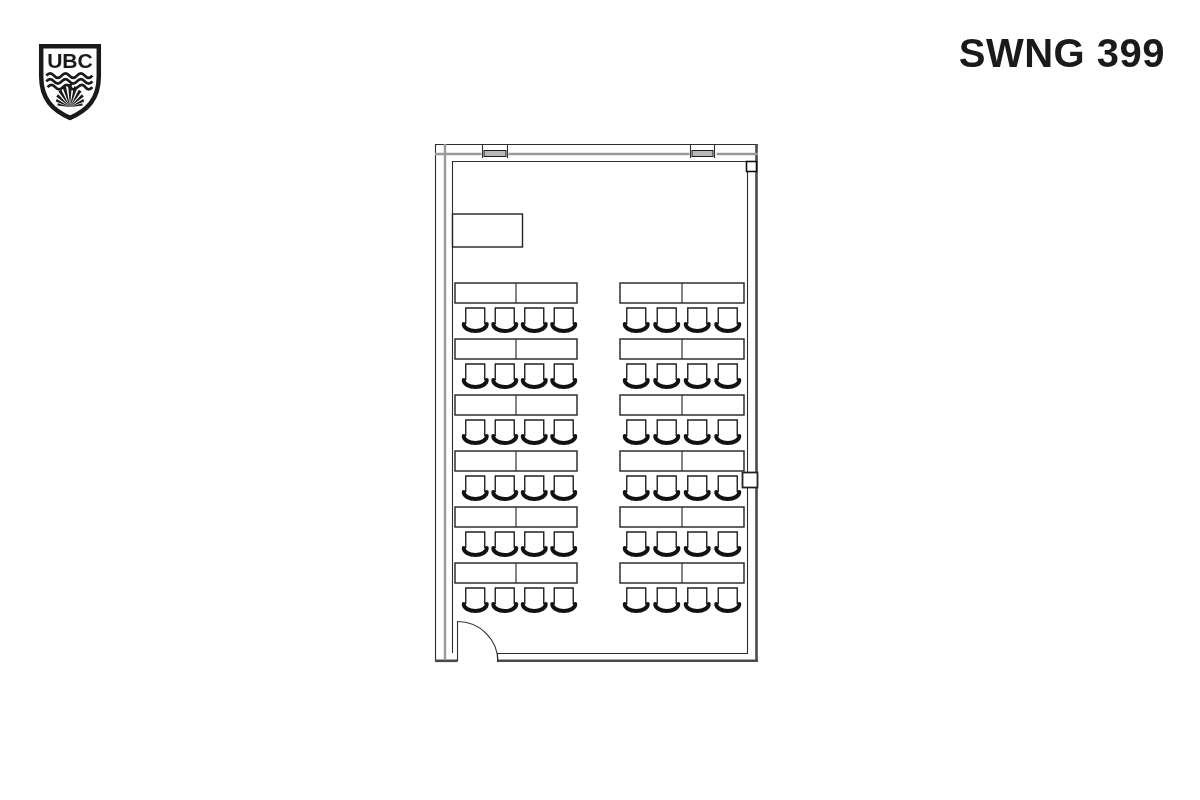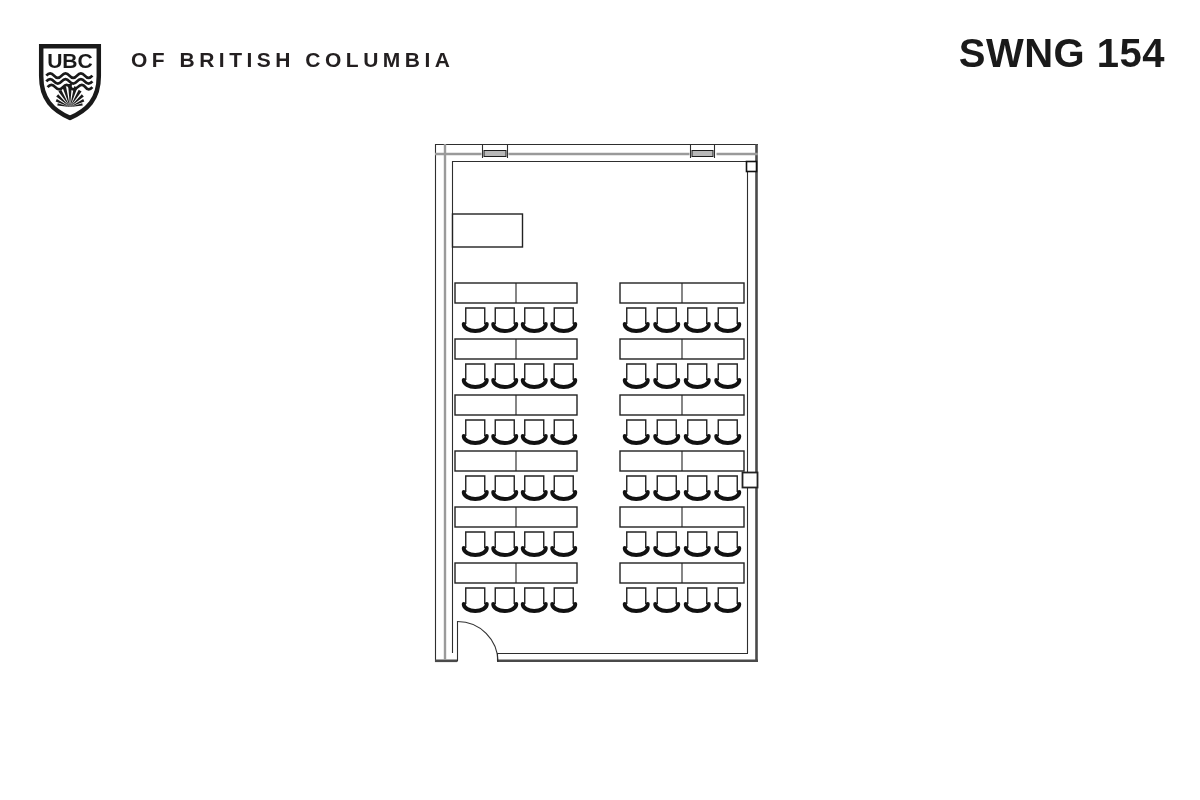--- a/index.html
+++ b/index.html
@@ -58,24 +58,23 @@
         M50,100 L68.4,80.3 L71.6,83.7 Z
         M50,100 L31.6,80.3 L28.4,83.7 Z
         M50,100 L70.6,87.6 L72.4,91.4 Z
         M50,100 L29.4,87.6 L27.6,91.4 Z
         M50,100 L69.1,94.2 L69.9,97.6 Z
         M50,100 L30.9,94.2 L30.1,97.6 Z"></path>
     </svg>
   </div>
 
   <div class="wordmark">
-    <div>OF BRITISH COLUMBIA</div>
   </div>
 
-  <div class="room">SWNG 154</div>
+  <div class="room">SWNG 399</div>
 </header>
 
 <svg class="plan" viewBox="420 130 350 545">
 
   <g>
 
     <line class="w1" x1="435" y1="144.5" x2="758" y2="144.5"></line>
     <line class="w1" x1="435.5" y1="144" x2="435.5" y2="662"></line>
 
     <line class="w2" x1="756.5" y1="144" x2="756.5" y2="662"></line>

